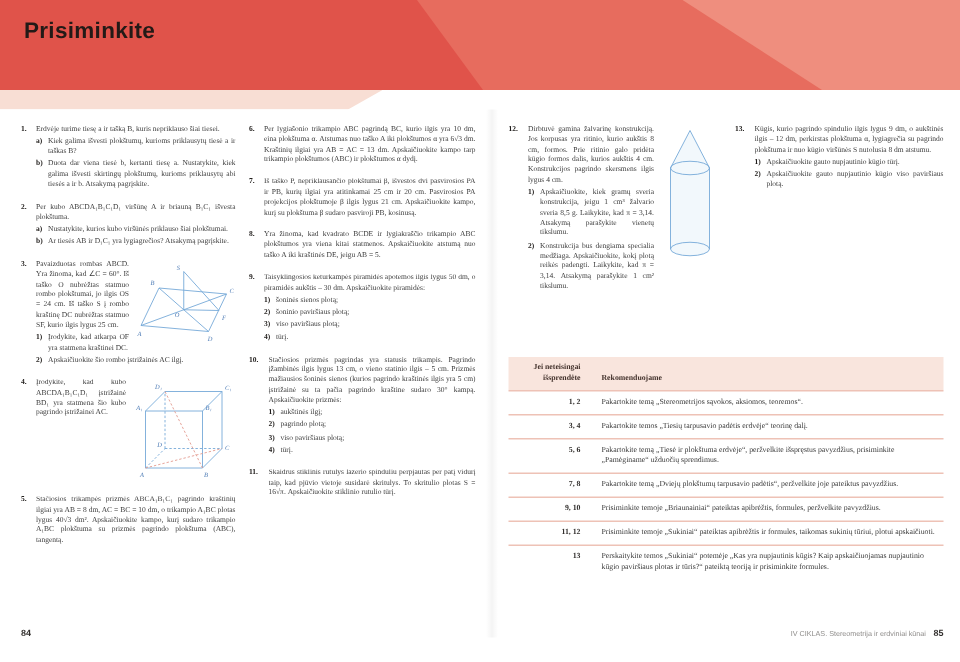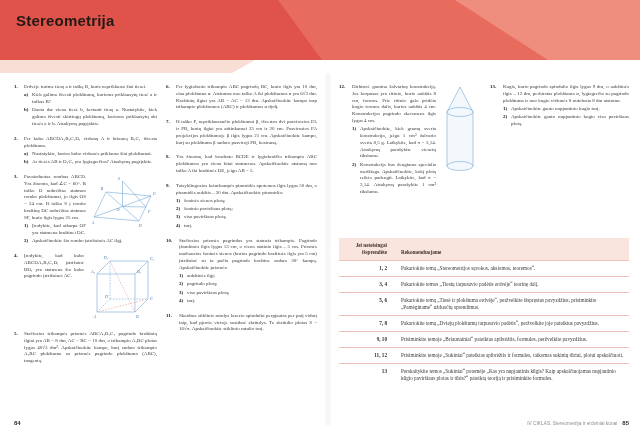--- a/index.html
+++ b/index.html
@@ -54,21 +54,21 @@
 </style>
 </head>
 <body>
 
 <div class="page">
 
   <div class="band"></div>
   <div class="band-mid"></div>
   <div class="band-light"></div>
   <div class="strip"></div>
-  <div class="title">Stereometrija</div>
+  <div class="title">Prisiminkite</div>
 
   <div class="gutter"></div>
 
   <div class="col col1">
 
     <div class="item">
       <span class="num">1.</span>
       <div class="ibody">
         <span>Erdvėje turime tiesę a ir tašką B, kuris nepriklauso šiai tiesei.</span>
         <div class="sub">

